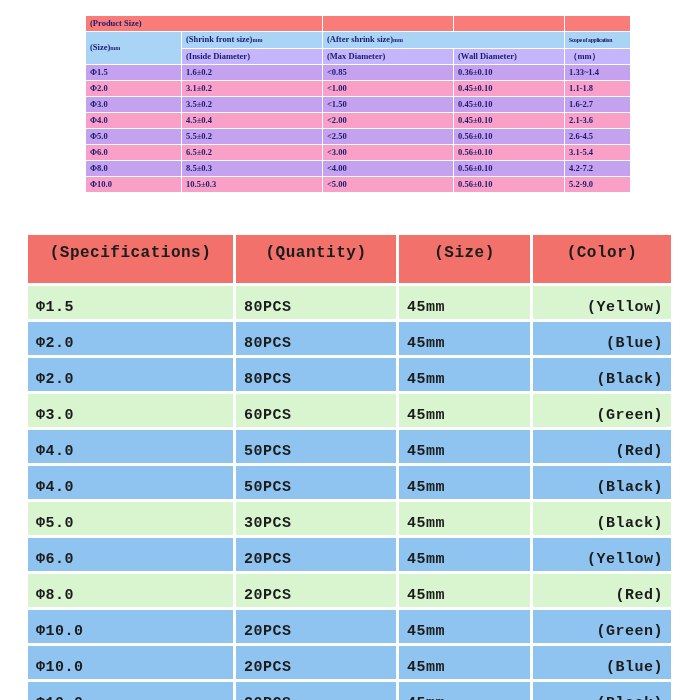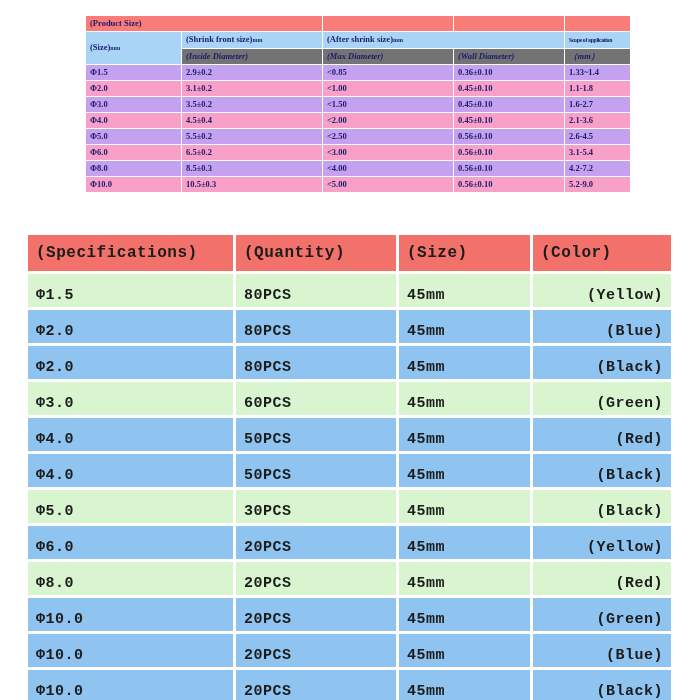--- a/index.html
+++ b/index.html
@@ -36,21 +36,21 @@
     padding: 0 4px;
     height: 15px;
     line-height: 15px;
     text-align: left;
     font-weight: bold;
     white-space: nowrap;
     overflow: hidden;
   }
   .c-red   { background: #f97c78; }
   .c-blue  { background: #aad4f5; }
-  .c-gray  { background: #737373; font-style: italic; }
+  .c-gray  { background: #c4b5fd; }
   .c-purple{ background: #c4a2f0; }
   .c-pink  { background: #f9a0c8; }
 
   .center { text-align: center; margin-left: 36px; }
   .sup-mm { font-size: 6px; }
   .scope-hd {
     font-size: 5.7px;
     text-align: center;
     letter-spacing: -0.3px;
     color: #14145a;
@@ -79,22 +79,23 @@
     padding: 0 8px 3px 8px;
     font-size: 15px;
     font-weight: bold;
     color: #1c1c1c;
     letter-spacing: 0.5px;
     white-space: nowrap;
     overflow: hidden;
   }
   table.kit tr.kit-head td {
     background: #f2716b;
+    text-align: center;
     vertical-align: middle;
-    padding-bottom: 0;
+    padding-bottom: 12px;
     height: 36px;
     font-size: 16px;
     color: #1c1c1c;
   }
   td.kit-col-color { text-align: right; padding-right: 2px; }
   .row-green { background: #d8f5d0; }
   .row-blue  { background: #8fc4f0; }
 </style>
 </head>
 <body>
@@ -124,21 +125,21 @@
       <tr class="spec-hrow">
         <td class="c-gray center">(Inside Diameter)</td>
         <td class="c-gray center">(Max Diameter)</td>
         <td class="c-gray center">(Wall Diameter)</td>
         <td class="c-gray center">（mm）</td>
       </tr>
     </tbody>
     <tbody id="spec-body">
         <tr class="spec-data">
           <td class="c-purple">Φ1.5</td>
-          <td class="c-purple">2.9±0.2</td>
+          <td class="c-purple">1.6±0.2</td>
           <td class="c-purple">&lt;0.85</td>
           <td class="c-purple">0.36±0.10</td>
           <td class="c-purple">1.33~1.4</td>
         </tr>
         <tr class="spec-data">
           <td class="c-pink">Φ2.0</td>
           <td class="c-pink">3.1±0.2</td>
           <td class="c-pink">&lt;1.00</td>
           <td class="c-pink">0.45±0.10</td>
           <td class="c-pink">1.1-1.8</td>

